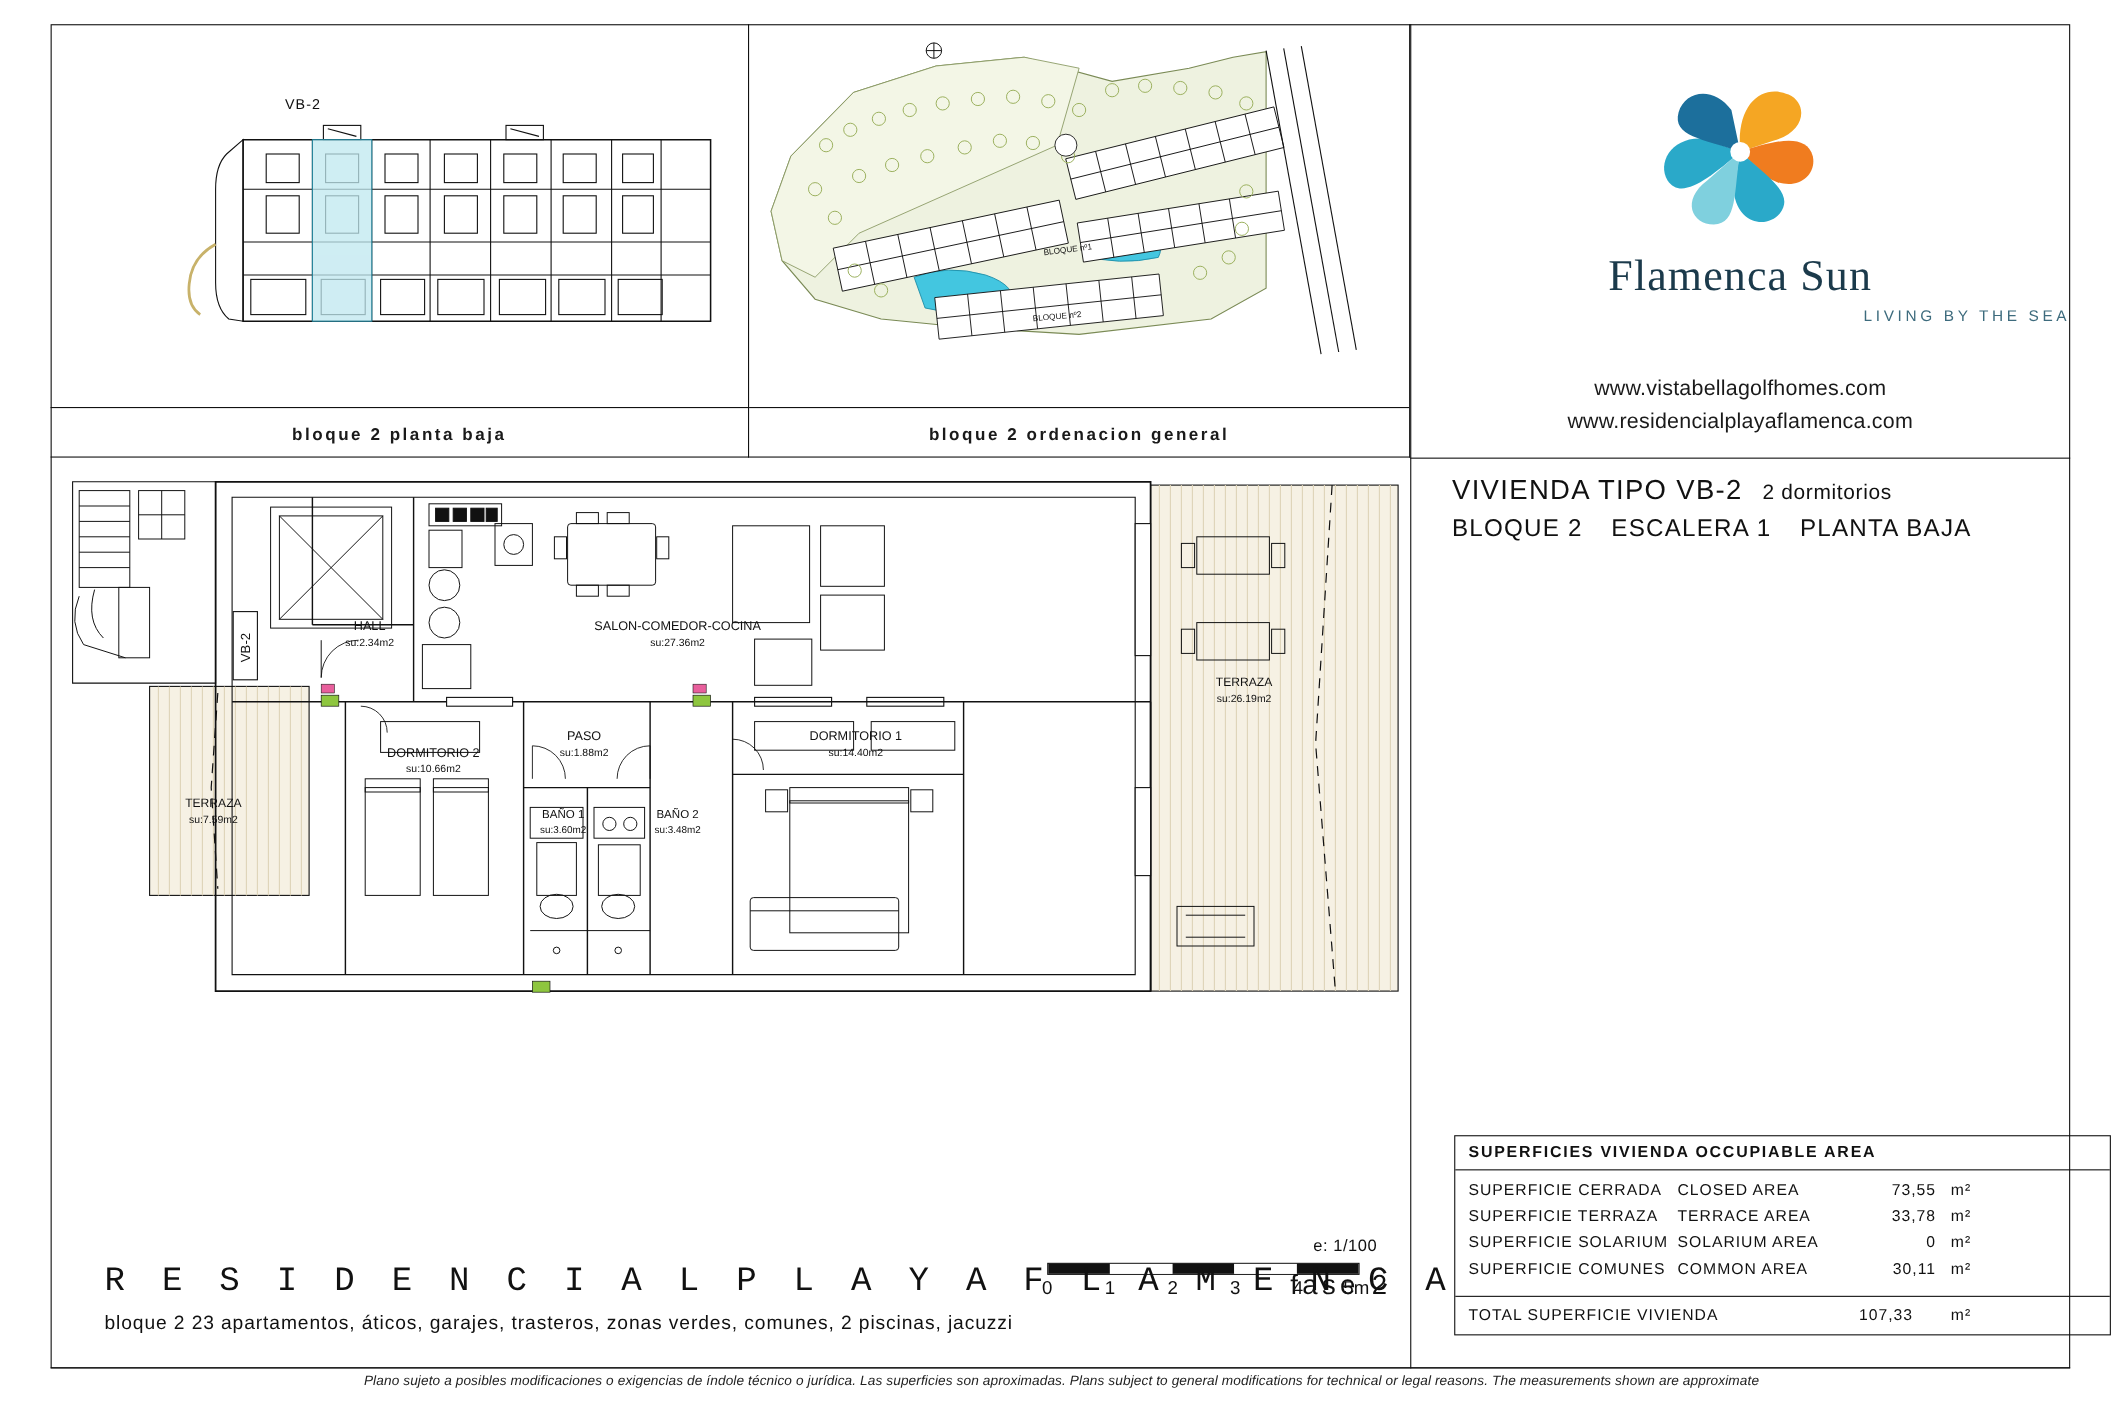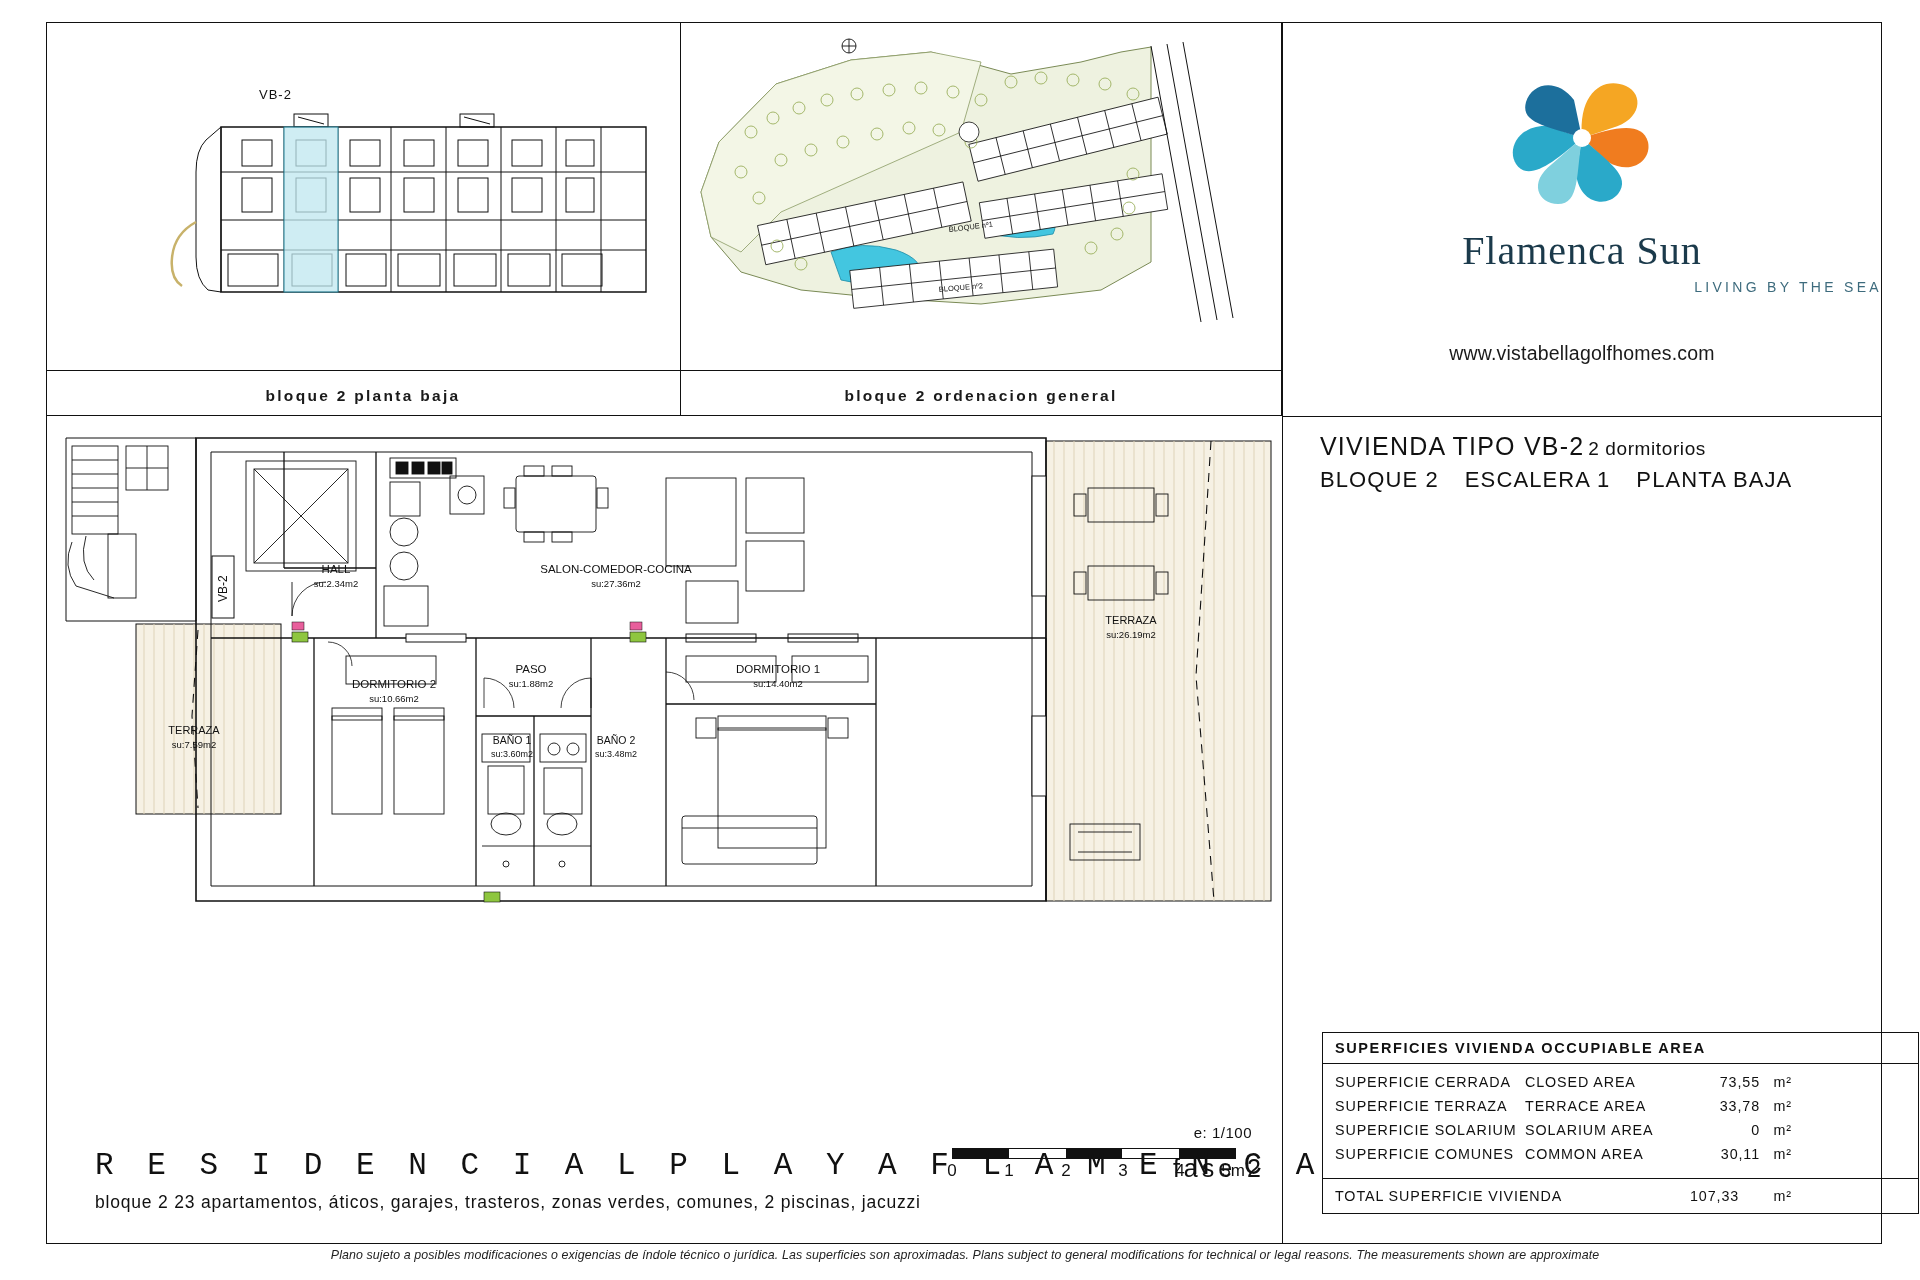--- a/index.html
+++ b/index.html
@@ -92,21 +92,21 @@
     width: 600px;
     border-top: 1.5px solid #111;
   }
   .tipo-block {
     position: absolute;
     left: 1320px; top: 432px;
     width: 560px;
   }
   .tipo-line1 {
     font-size: 25px; letter-spacing: 1.2px; color: #111;
-    display: flex; align-items: baseline; gap: 4px;
+    display: flex; align-items: baseline; gap: 18px;
   }
   .tipo-line1 .small { font-size: 19px; letter-spacing: .6px; }
   .tipo-line2 {
     margin-top: 6px;
     font-size: 22px; letter-spacing: 1.1px; color: #111;
     display: flex; gap: 26px;
   }
   
   .vdiv {
     position: absolute;
@@ -400,20 +400,21 @@
           <path d="M0,0 C-6,36 -2,66 -24,66 C-44,66 -54,44 -30,26 Z" fill="#7fd0de"></path>
           <path d="M0,0 C-30,26 -54,44 -66,26 C-76,10 -62,-14 -34,-12 Z" fill="#2aa9c9"></path>
           <path d="M0,0 C-34,-12 -62,-14 -56,-36 C-50,-56 -24,-60 -8,-38 Z" fill="#1c6f9c"></path>
           <circle cx="0" cy="0" r="9" fill="#ffffff"></circle>
         </g>
       </svg>
     </div>
     <div class="brand-name">Flamenca Sun</div>
     <div class="brand-tag">LIVING BY THE SEA</div>
     <div class="url-line url1">www.vistabellagolfhomes.com</div>
+    <div class="url-line url2">www.residencialplayaflamenca.com</div>
   </div>
 
   <div class="title-rule"></div>
 
   <div class="tipo-block">
     <div class="tipo-line1">
       <span>VIVIENDA TIPO VB-2</span>
       <span class="small">2 dormitorios</span>
     </div>
     <div class="tipo-line2">

